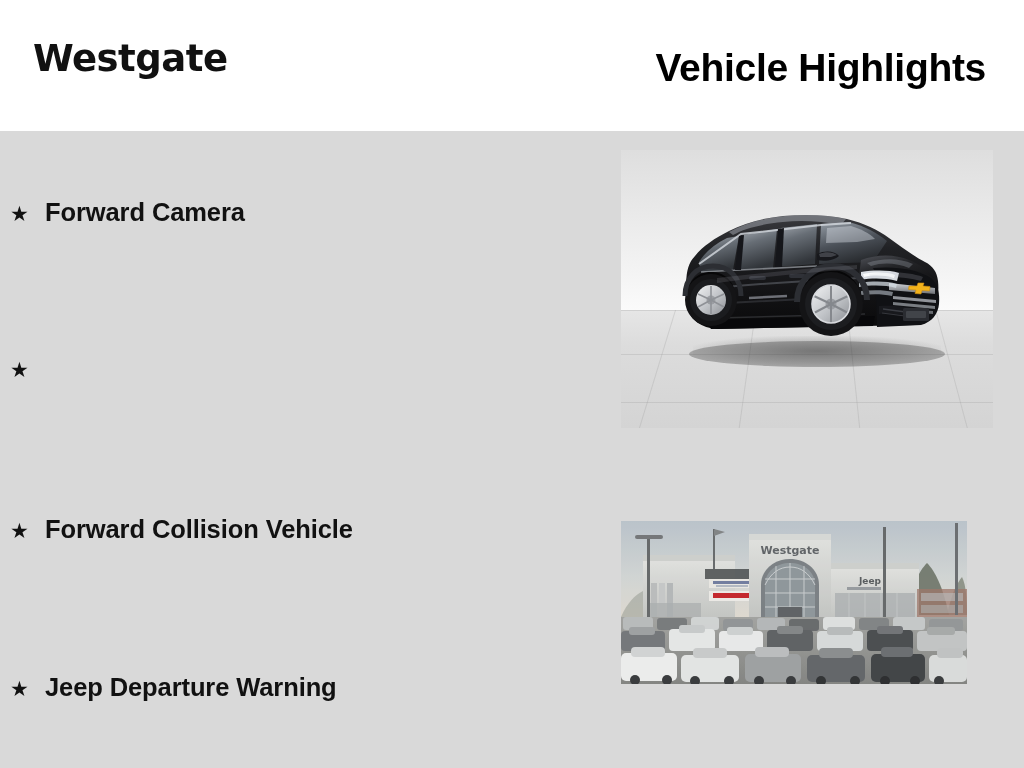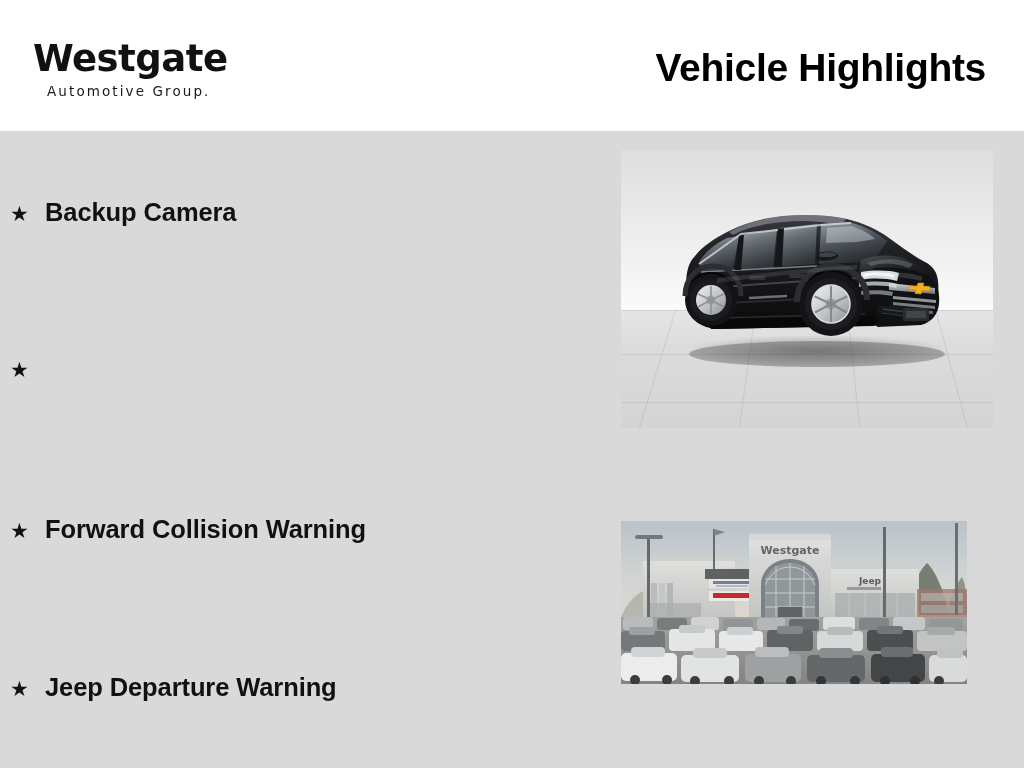--- a/index.html
+++ b/index.html
@@ -137,42 +137,41 @@
 </style>
 </head>
 <body>
 
 <div id="page">
 
   <div id="header">
 
     <div id="brand-logo">
       <div id="brand-name">Westgate</div>
-      <div id="brand-tagline">Automotive Group.</div>
     </div>
 
     <div id="page-title">Vehicle Highlights</div>
   </div>
 
   <div id="body-area">
 
     <ul id="feature-list">
 
       <li class="feature-item">
         <span class="bullet-star">★</span>
-        <span class="feature-label">Backup Camera</span>
+        <span class="feature-label">Forward Camera</span>
       </li>
 
       <li class="feature-item">
         <span class="bullet-star">★</span>
       </li>
 
       <li class="feature-item">
         <span class="bullet-star">★</span>
-        <span class="feature-label">Forward Collision Warning</span>
+        <span class="feature-label">Forward Collision Vehicle</span>
       </li>
 
       <li class="feature-item">
         <span class="bullet-star">★</span>
         <span class="feature-label">Jeep Departure Warning</span>
       </li>
 
     </ul>
 
     <div id="vehicle-photo">

